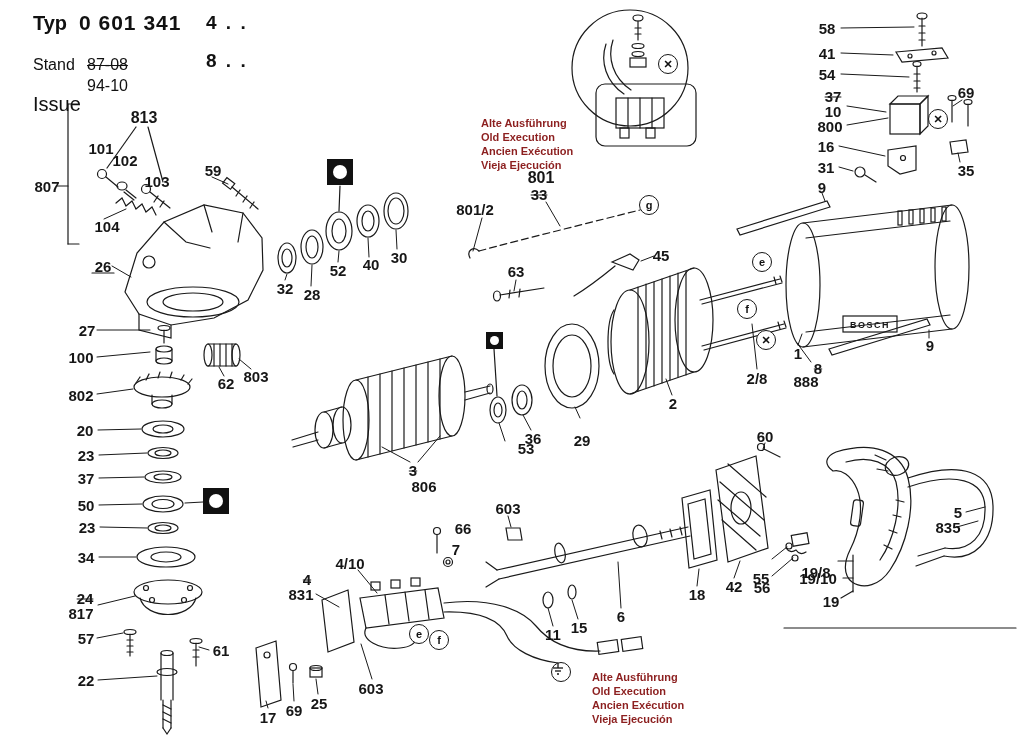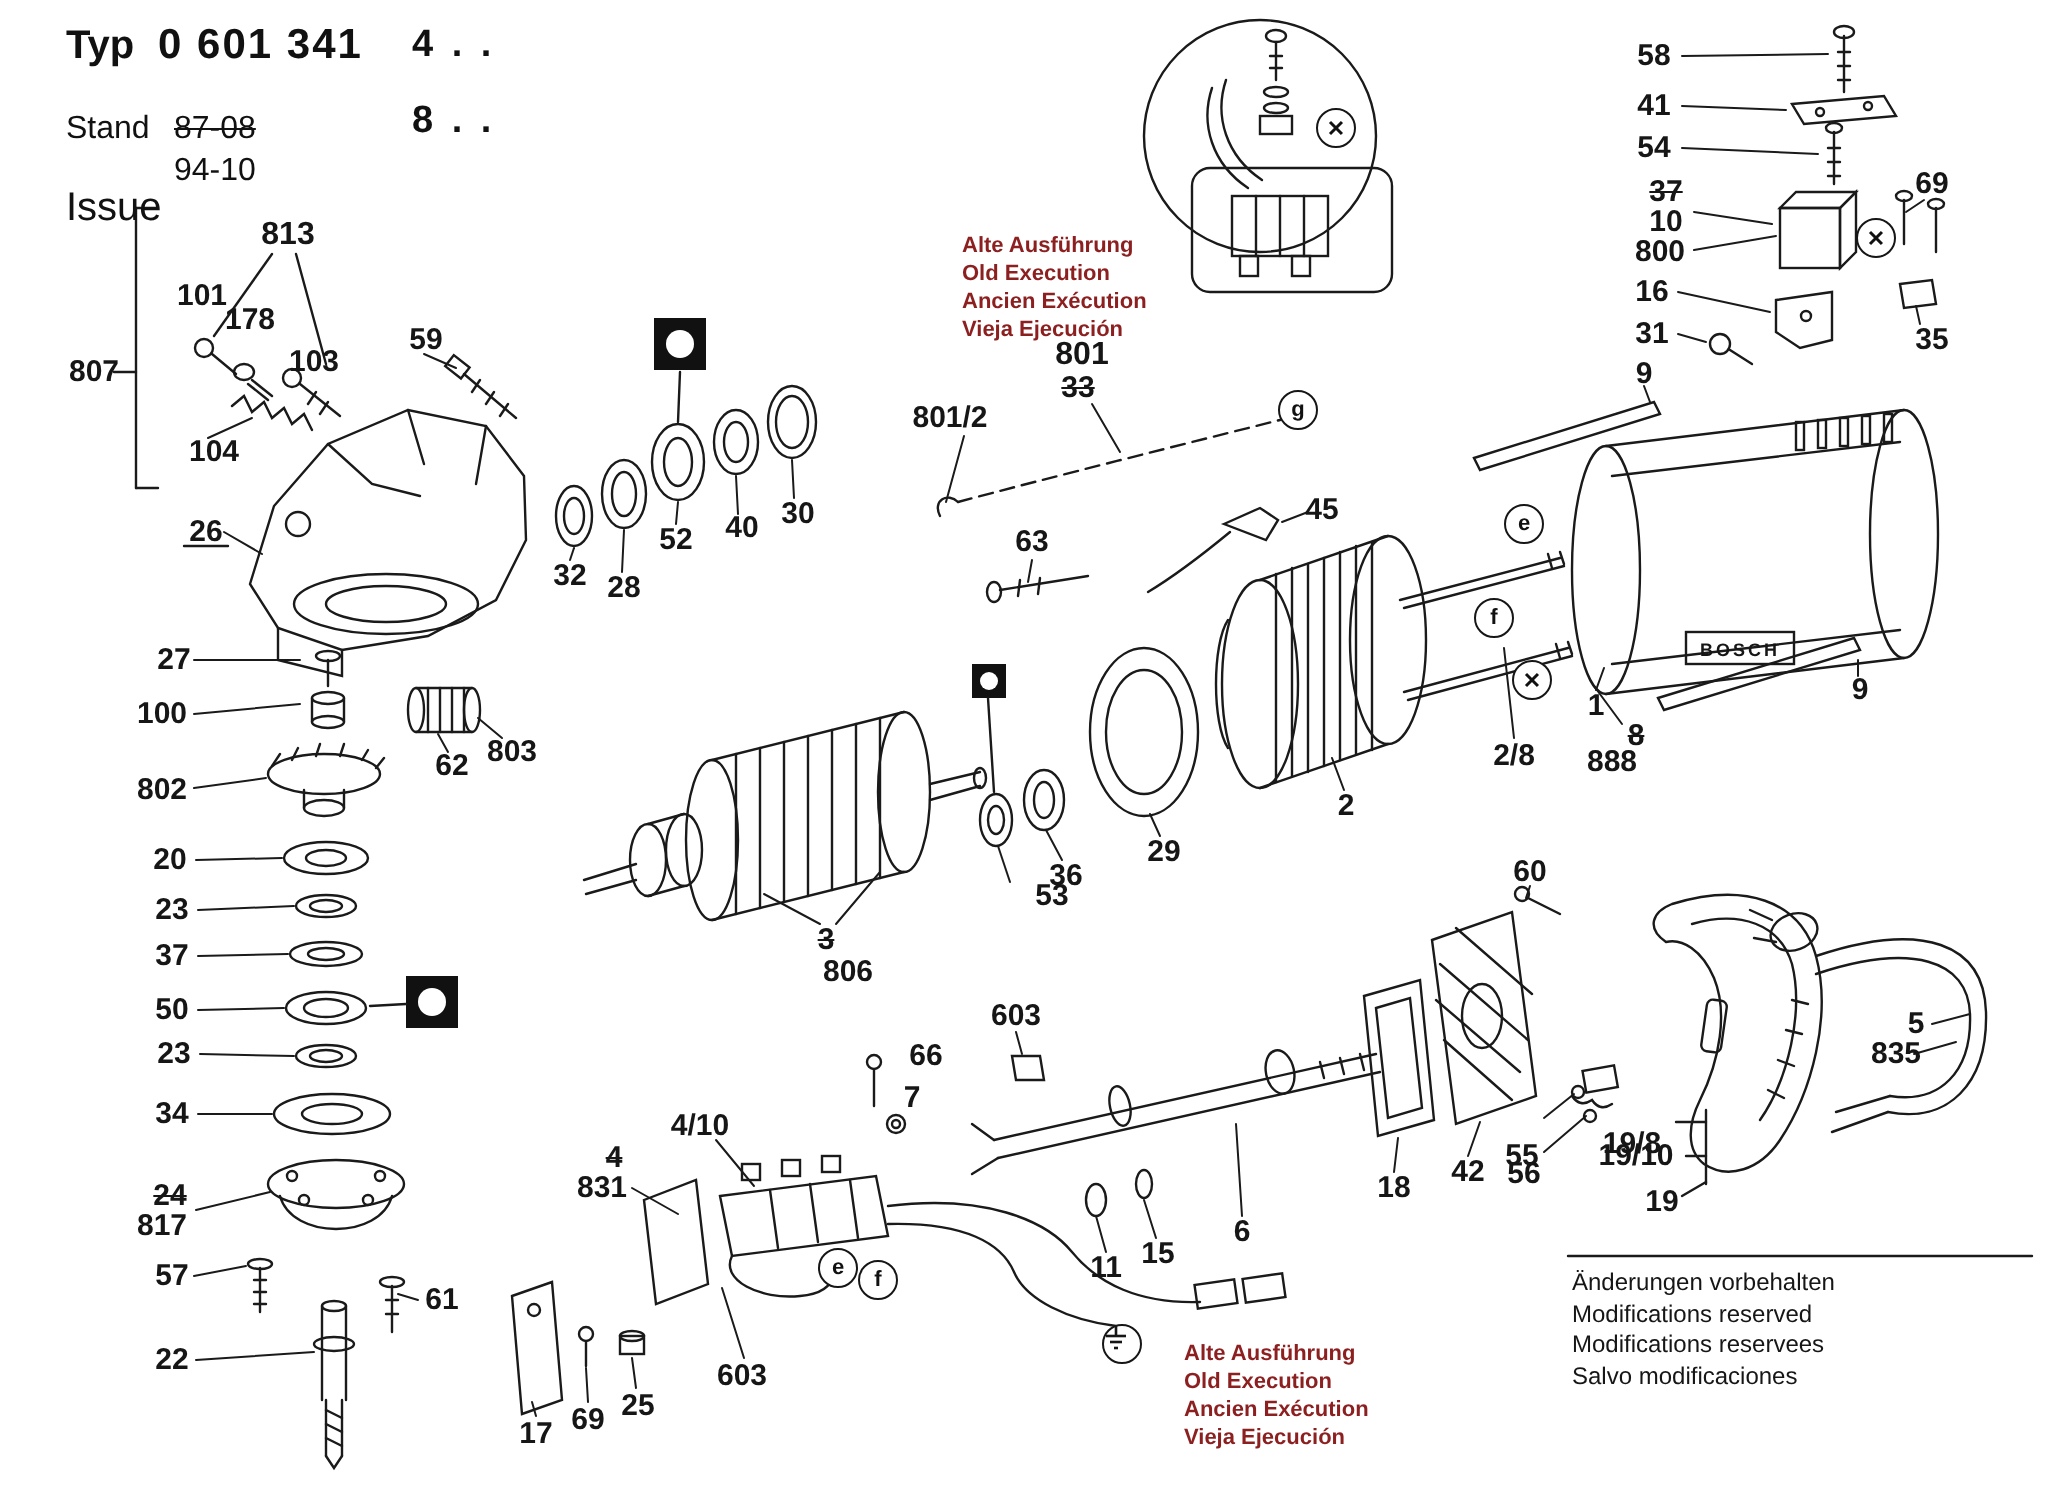--- a/index.html
+++ b/index.html
@@ -48,26 +48,20 @@
       <div>Ancien Exécution</div>
       <div>Vieja Ejecución</div>
     </div>
   <div class="note-block" style="left:592px;top:670px;">
       <div>Alte Ausführung</div>
       <div>Old Execution</div>
       <div>Ancien Exécution</div>
       <div>Vieja Ejecución</div>
     </div>
 
-  <div class="legal-block" style="left:786px;top:634px;">
-      <div>Änderungen vorbehalten</div>
-      <div>Modifications reserved</div>
-      <div>Modifications reservees</div>
-      <div>Salvo modificaciones</div>
-    </div>
 
   <svg width="1032" height="754" viewBox="0 0 1032 754">
     <g stroke="#1a1a1a" fill="none" stroke-width="1.2" stroke-linecap="round">
 
       <g>
         <circle cx="630" cy="68" r="58"></circle>
         <rect x="596" y="84" width="100" height="62" rx="9"></rect>
         <ellipse cx="638" cy="18" rx="5" ry="3"></ellipse>
           <line x1="638" y1="21" x2="638" y2="40"></line>
         <line x1="635" y1="28" x2="641" y2="28"></line>
@@ -477,21 +471,21 @@
         <line x1="410" y1="462" x2="382" y2="447"></line>
           <line x1="418" y1="462" x2="440" y2="436"></line>
       </g>
     </g>
   </svg>
 
   <div id="labels-layer">
       <div class="part-label" style="left: 47px; top: 186px;">807</div>
       <div class="part-label big" style="left: 144px; top: 118px;">813</div>
       <div class="part-label" style="left: 101px; top: 148px;">101</div>
-      <div class="part-label" style="left: 125px; top: 160px;">178</div>
+      <div class="part-label" style="left: 125px; top: 160px;">102</div>
       <div class="part-label" style="left: 157px; top: 181px;">103</div>
       <div class="part-label" style="left: 107px; top: 226px;">104</div>
       <div class="part-label" style="left: 103px; top: 266px;">26</div>
       <div class="part-label" style="left: 213px; top: 170px;">59</div>
       <div class="part-label" style="left: 285px; top: 288px;">32</div>
       <div class="part-label" style="left: 312px; top: 294px;">28</div>
       <div class="part-label" style="left: 338px; top: 270px;">52</div>
       <div class="part-label" style="left: 371px; top: 264px;">40</div>
       <div class="part-label" style="left: 399px; top: 257px;">30</div>
       <div class="part-label" style="left: 87px; top: 330px;">27</div>
@@ -516,21 +510,21 @@
       <div class="part-label" style="left: 371px; top: 688px;">603</div>
       <div class="part-label" style="left: 301px; top: 594px;">831</div>
       <div class="part-label struck" style="left: 307px; top: 579px;">4</div>
       <div class="part-label" style="left: 350px; top: 563px;">4/10</div>
       <div class="part-label" style="left: 456px; top: 549px;">7</div>
       <div class="part-label" style="left: 463px; top: 528px;">66</div>
       <div class="part-label" style="left: 424px; top: 486px;">806</div>
       <div class="part-label struck" style="left: 413px; top: 470px;">3</div>
       <div class="part-label" style="left: 526px; top: 448px;">53</div>
       <div class="part-label" style="left: 533px; top: 438px; text-align: center;">36</div>
-      <div class="part-label" style="left: 582px; top: 426px;">29</div>
+      <div class="part-label" style="left: 582px; top: 440px;">29</div>
       <div class="part-label" style="left: 673px; top: 403px;">2</div>
       <div class="part-label" style="left: 661px; top: 255px;">45</div>
       <div class="part-label" style="left: 516px; top: 271px;">63</div>
       <div class="part-label big" style="left: 541px; top: 178px;">801</div>
       <div class="part-label struck" style="left: 539px; top: 194px;">33</div>
       <div class="part-label" style="left: 475px; top: 209px;">801/2</div>
       <div class="part-label" style="left: 827px; top: 28px;">58</div>
       <div class="part-label" style="left: 827px; top: 53px;">41</div>
       <div class="part-label" style="left: 827px; top: 74px;">54</div>
       <div class="part-label struck" style="left: 833px; top: 96px;">37</div>

